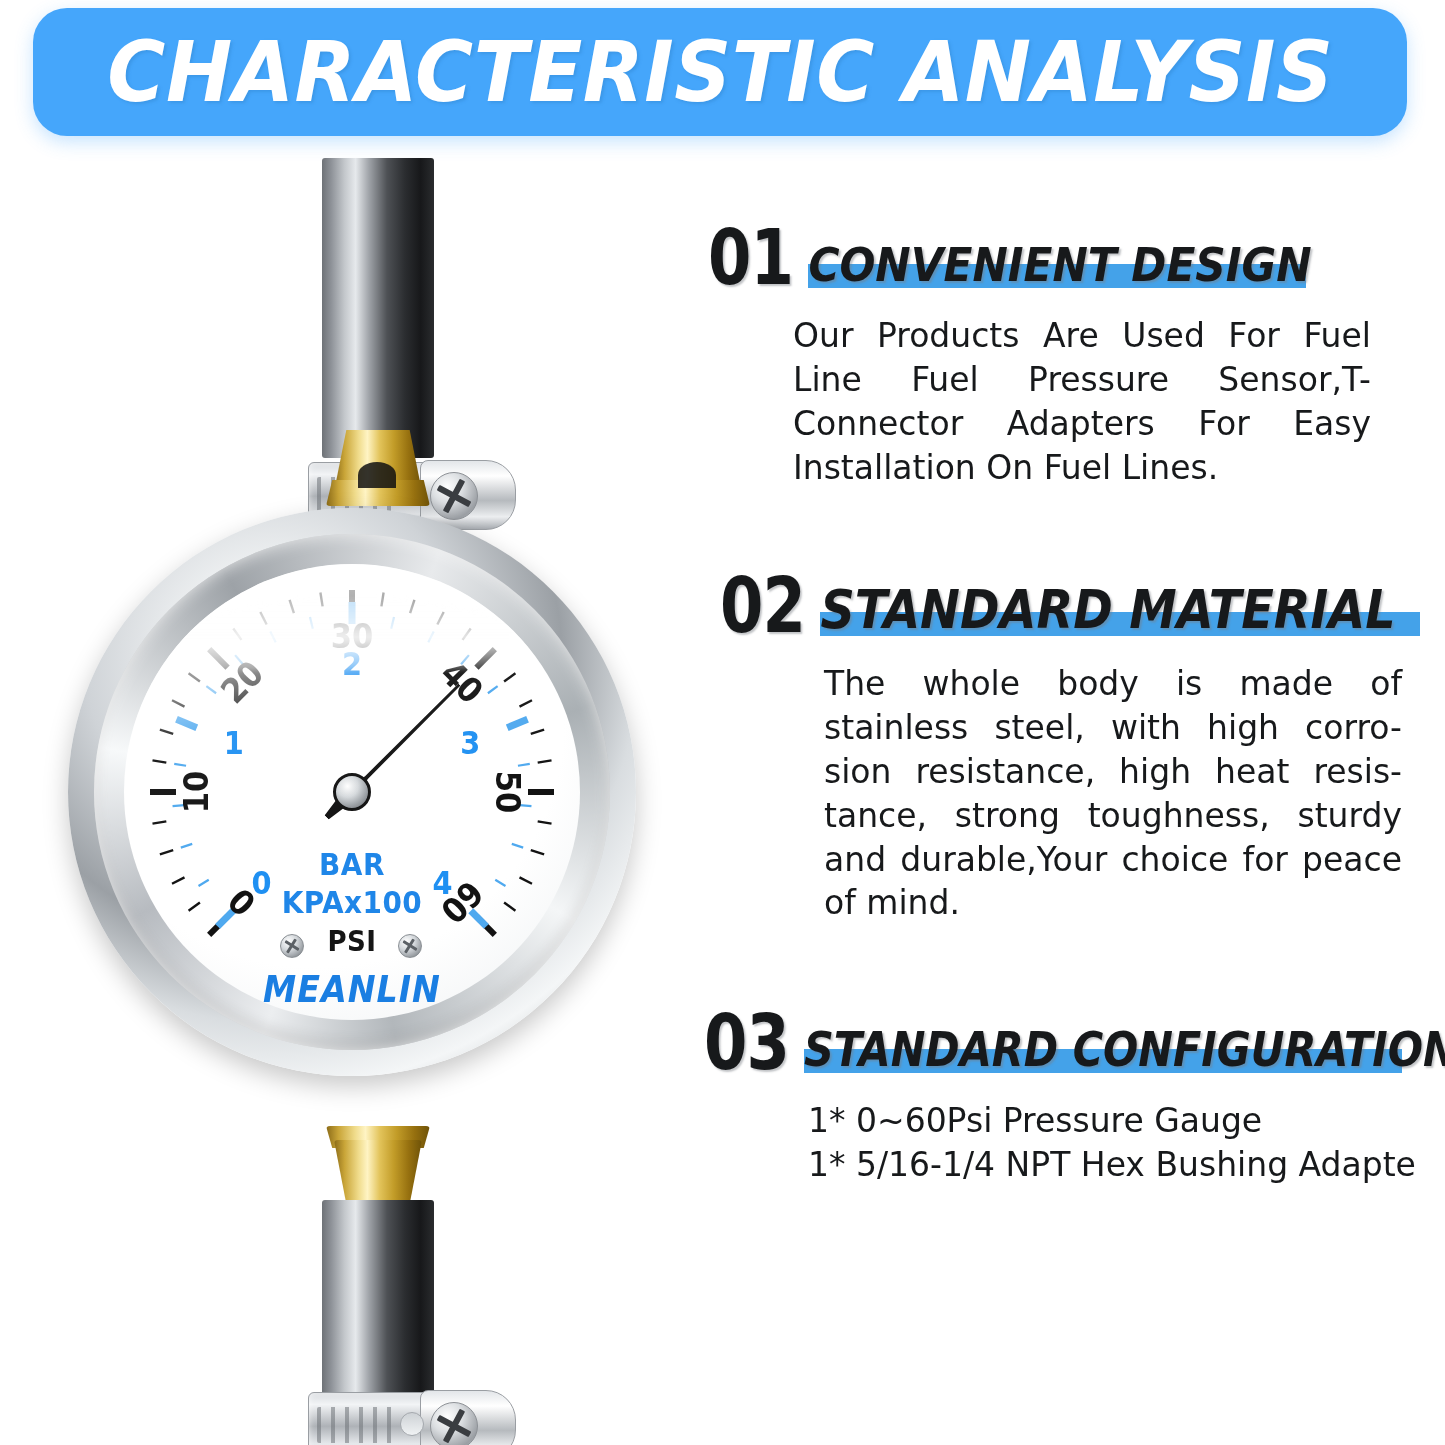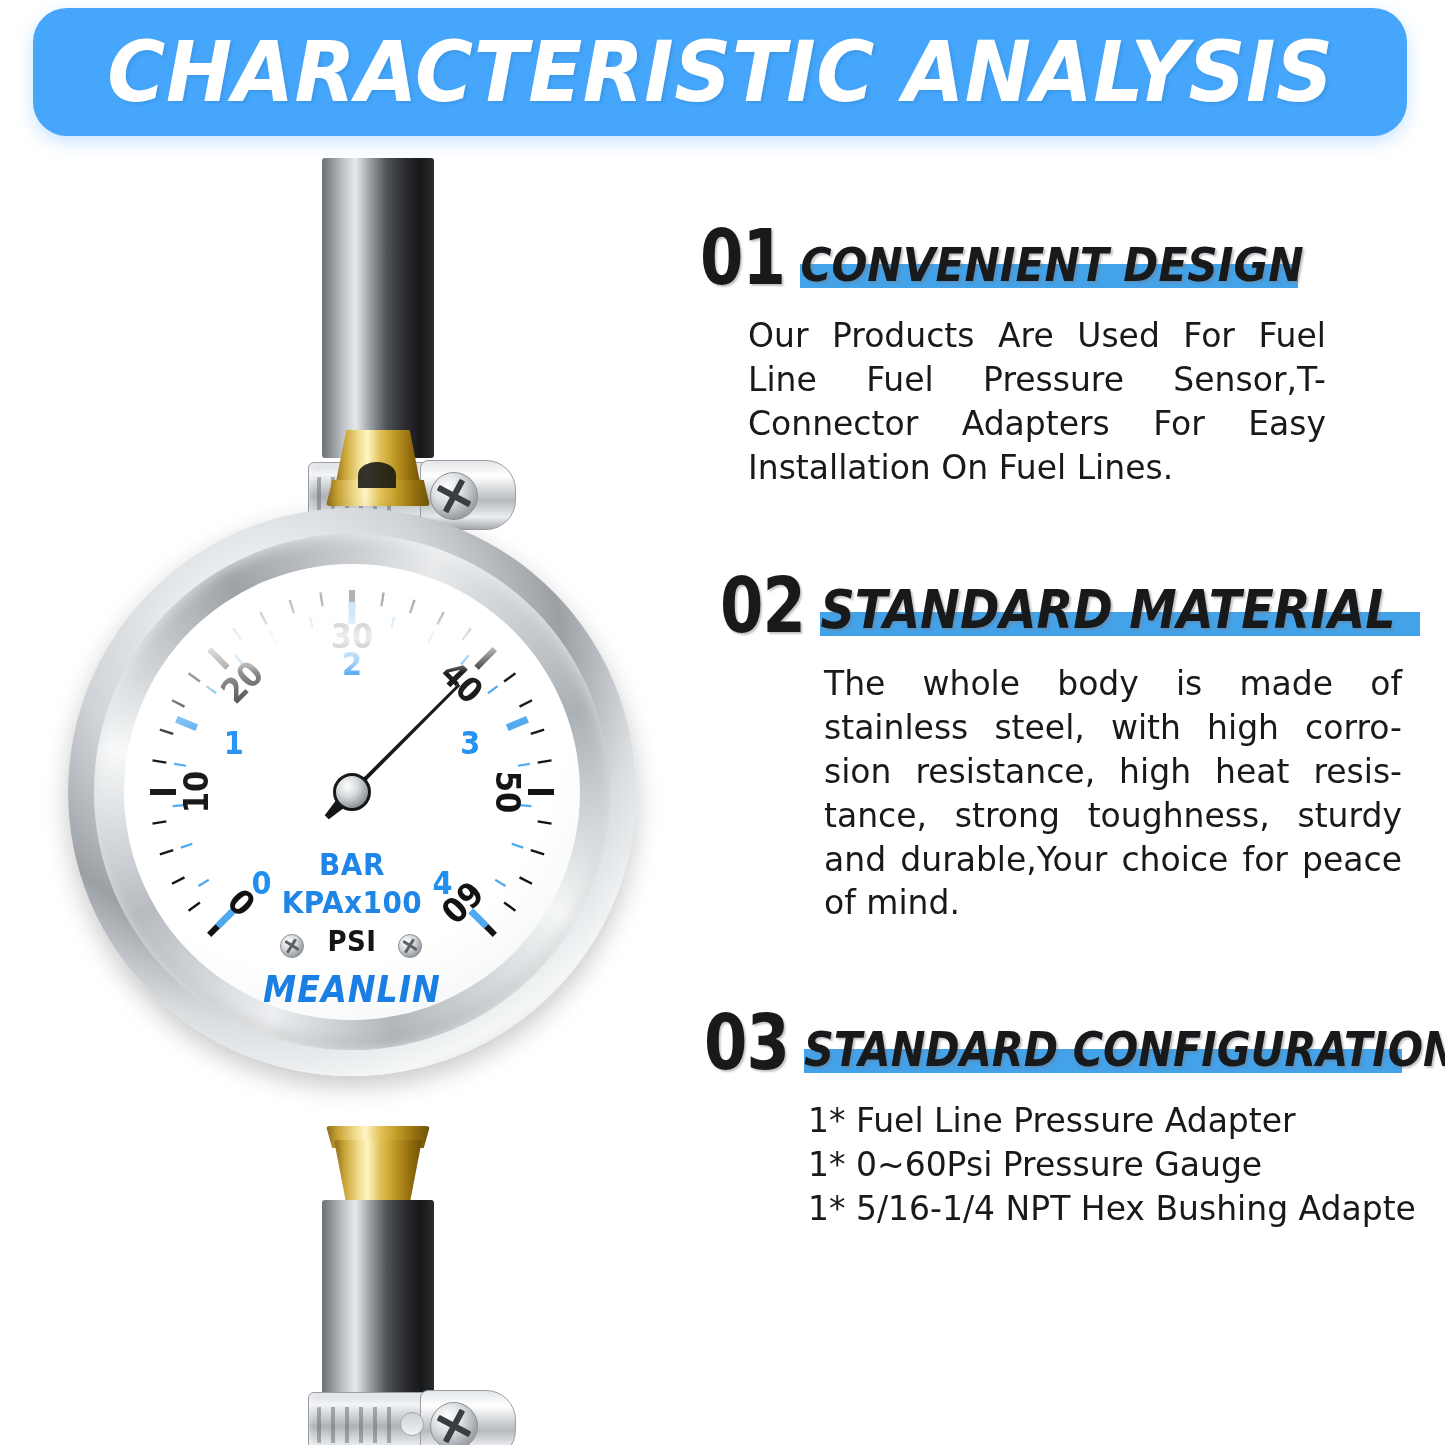--- a/index.html
+++ b/index.html
@@ -226,24 +226,24 @@
     text-align:justify;
   }
   .sec-list{
     font-family:"DejaVu Sans","Liberation Sans",sans-serif;
     font-size:33px;line-height:1.34;color:#17191b;
     list-style:none;margin:0;padding:0;
   }
   .sec-list li{white-space:nowrap;}
 
   
-  #sec1{position:absolute;left:0;top:60px;width:712px;}
+  #sec1{position:absolute;left:8px;top:60px;width:712px;}
   #sec1 .sec-title{font-size:47px;transform:scaleX(1.0);}
   #sec1 .sec-title-bar{width:498px;}
-  #sec1 .sec-body{margin-top:20px;margin-left:48px;width:578px;}
+  #sec1 .sec-body{margin-top:20px;margin-left:85px;width:578px;}
 
   #sec2{position:absolute;left:20px;top:408px;width:730px;}
   #sec2 .sec-title{font-size:53px;}
   #sec2 .sec-title-bar{width:600px;}
   #sec2 .sec-body{margin-top:20px;margin-left:104px;width:578px;}
 
   #sec3{position:absolute;left:4px;top:845px;width:735px;}
   #sec3 .sec-title{font-size:48px;transform:scaleX(.96);transform-origin:left bottom;}
   #sec3 .sec-title-bar{width:598px;}
   #sec3 .sec-list{margin-top:20px;margin-left:104px;}
@@ -410,19 +410,18 @@
 
   <div class="section" id="sec3">
     <div class="sec-head">
       <div class="sec-num">03</div>
       <div class="sec-title-wrap">
         <div class="sec-title-bar"></div>
         <div class="sec-title">STANDARD CONFIGURATION</div>
       </div>
     </div>
     <ul class="sec-list" id="config-list">
-        <li>1* Fuel Line Pressure Adapter</li>
         <li>1* 0~60Psi Pressure Gauge</li>
         <li>1* 5/16-1/4 NPT Hex Bushing Adapte</li>
       </ul>
   </div>
 
 </div>
 
 </body></html>

